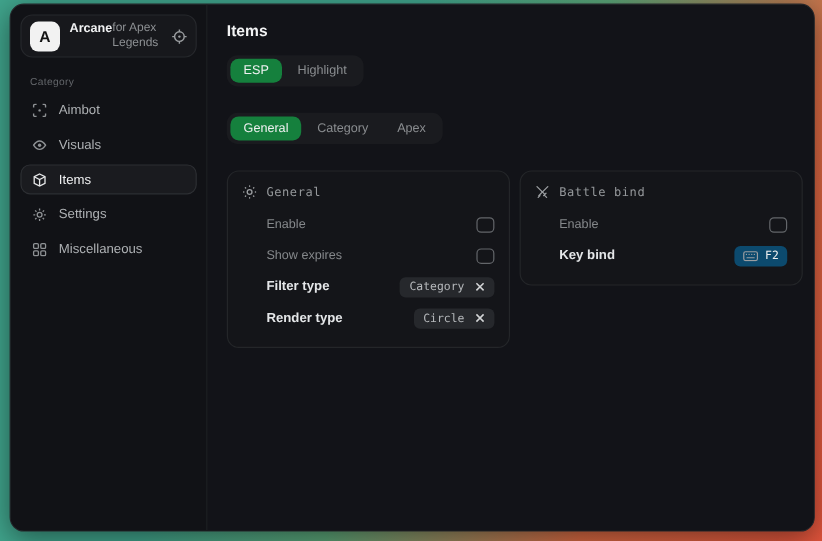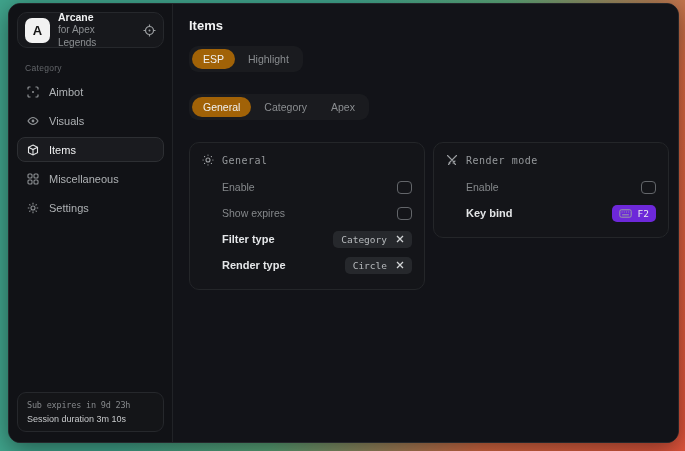--- a/index.html
+++ b/index.html
@@ -22,21 +22,21 @@
     display:flex;flex-direction:column;padding:8px 8px 10px 8px;box-sizing:border-box;
   }
   .app-card{
     border:1px solid #26282c;background:#17181c;border-radius:10px;
     display:flex;align-items:center;gap:8px;padding:5px 7px;height:36px;box-sizing:border-box;
   }
   .logo{
     width:25px;height:25px;border-radius:7px;background:#f2f2f2;color:#141414;
     font-weight:700;font-size:13px;display:flex;align-items:center;justify-content:center;
   }
-  .app-meta{flex:1;display:flex;flex-direction:column;line-height:1.25;}
+  .app-meta{flex:1;display:flex;flex-direction:row;line-height:1.25;}
   .app-title{font-size:10.5px;font-weight:700;color:#f0f1f2;}
   .app-sub{font-size:10px;color:#8d9093;}
   .icon{display:inline-flex;align-items:center;justify-content:center;color:#9b9ea1;}
   .section-label{font-size:8.5px;color:#63666a;margin:15px 0 6px 8px;letter-spacing:.3px;}
   .nav{display:flex;flex-direction:column;gap:4px;}
   .nav-item{
     display:flex;align-items:center;gap:10px;height:25px;padding:0 9px;border-radius:8px;
     color:#aeb1b4;font-size:11px;border:1px solid transparent;cursor:pointer;box-sizing:border-box;
   }
   .nav-item .icon{color:#8f9295;}
@@ -51,21 +51,21 @@
   .sub-line2{font-size:9px;color:#c7c9cb;}
   
   .main{flex:1;padding:14px 16px;box-sizing:border-box;background:#121318;}
   .page-title{font-size:13px;font-weight:700;color:#f2f3f4;margin-bottom:13px;}
   .tabbar{display:inline-flex;gap:2px;background:#1a1b1f;border-radius:9px;padding:3px;margin-bottom:11px;}
   .tabrow{margin-bottom:11px;}
   .tab{
     padding:4px 11px;border-radius:7px;font-size:10.5px;color:#8a8d90;cursor:pointer;
     background:transparent;white-space:nowrap;
   }
-  .tab.selected{background:#a16207;color:#f0f1f2;border-radius:10px;}
+  .tab.selected{background:#15803d;color:#f0f1f2;}
   .panels{display:flex;gap:8px;align-items:flex-start;margin-top:2px;}
   .panel{
     width:236px;box-sizing:border-box;background:#141519;border:1px solid #242629;
     border-radius:10px;padding:11px 12px;
   }
   .panel-head{display:flex;align-items:center;gap:8px;color:#95989b;margin-bottom:8px;}
   .panel-title{font-size:10px;color:#95989b;letter-spacing:.5px;}
   .row{display:flex;align-items:center;justify-content:space-between;height:26px;margin-left:20px;}
   .row-label{font-size:10.5px;color:#85888b;}
   .row-label.bright{color:#e4e6e8;font-weight:700;font-size:11px;}
@@ -73,21 +73,21 @@
     width:15px;height:13px;border:1.6px solid #63666a;border-radius:4px;cursor:pointer;
     background:transparent;box-sizing:border-box;
   }
   .select-badge{
     display:inline-flex;align-items:center;gap:9px;background:#26282c;border-radius:5px;
     padding:3px 8px;cursor:pointer;
   }
   .select-value{font-size:9.5px;color:#b6b9bc;}
   .x-icon{color:#d2d4d6;display:inline-flex;cursor:pointer;}
   .keybind-badge{
-    display:inline-flex;align-items:center;gap:6px;background:#6d28d9;border-radius:5px;
+    display:inline-flex;align-items:center;gap:6px;background:#0c4a6e;border-radius:5px;
     padding:3px 7px;cursor:pointer;color:#dfe1e3;
   }
   .keybind-value{font-size:9.5px;color:#eceeef;}
   svg{display:block;}
 </style>
 </head>
 <body>
 
 <div class="window">
 
@@ -134,45 +134,41 @@
           <svg width="12" height="12" viewBox="0 0 12 12" fill="none" stroke="currentColor" stroke-width="1.1">
             <path d="M6 1l4.5 2.3v5.4L6 11 1.5 8.7V3.3L6 1z"></path>
             <path d="M1.5 3.3L6 5.6l4.5-2.3M6 5.6V11"></path>
           </svg>
         </span>
         <span>Items</span>
       </div>
       <div class="nav-item">
         <span class="icon">
           <svg width="12" height="12" viewBox="0 0 12 12" fill="none" stroke="currentColor" stroke-width="1.1">
+            <circle cx="6" cy="6" r="2"></circle>
+            <path d="M6 0.8v1.6M6 9.6v1.6M0.8 6h1.6M9.6 6h1.6M2.3 2.3l1.1 1.1M8.6 8.6l1.1 1.1M9.7 2.3L8.6 3.4M3.4 8.6L2.3 9.7"></path>
+          </svg>
+        </span>
+        <span>Settings</span>
+      </div>
+      <div class="nav-item">
+        <span class="icon">
+          <svg width="12" height="12" viewBox="0 0 12 12" fill="none" stroke="currentColor" stroke-width="1.1">
             <rect x="1" y="1" width="4" height="4" rx="1"></rect>
               <rect x="7" y="1" width="4" height="4" rx="1"></rect>
             <rect x="1" y="7" width="4" height="4" rx="1"></rect>
               <rect x="7" y="7" width="4" height="4" rx="1"></rect>
           </svg>
         </span>
         <span>Miscellaneous</span>
       </div>
-      <div class="nav-item">
-        <span class="icon">
-          <svg width="12" height="12" viewBox="0 0 12 12" fill="none" stroke="currentColor" stroke-width="1.1">
-            <circle cx="6" cy="6" r="2"></circle>
-            <path d="M6 0.8v1.6M6 9.6v1.6M0.8 6h1.6M9.6 6h1.6M2.3 2.3l1.1 1.1M8.6 8.6l1.1 1.1M9.7 2.3L8.6 3.4M3.4 8.6L2.3 9.7"></path>
-          </svg>
-        </span>
-        <span>Settings</span>
-      </div>
     </div>
 
     <div class="sidebar-spacer"></div>
 
-    <div class="sub-card">
-      <span class="sub-line1 mono">Sub expires in 9d 23h</span>
-      <span class="sub-line2">Session duration 3m 10s</span>
-    </div>
   </div>
 
   <div class="main">
 
     <div class="page-title">Items</div>
 
     <div class="tabrow">
       <div class="tabbar">
         <div class="tab selected">ESP</div>
         <div class="tab">Highlight</div>
@@ -235,21 +231,21 @@
         </div>
       </div>
 
       <div class="panel">
         <div class="panel-head">
           <span class="icon">
             <svg width="12" height="12" viewBox="0 0 12 12" fill="none" stroke="currentColor" stroke-width="1.1">
               <path d="M1.5 1.5l6.5 6.5M10.5 1.5L4 8M7 9l2-2M3 9l2-2M2.5 10.5L4 9M9.5 10.5L8 9" stroke-linecap="round"></path>
             </svg>
           </span>
-          <span class="panel-title mono">Render mode</span>
+          <span class="panel-title mono">Battle bind</span>
         </div>
 
         <div class="row">
           <span class="row-label">Enable</span>
           <span class="checkbox"></span>
         </div>
 
         <div class="row">
           <span class="row-label bright">Key bind</span>
           <span class="keybind-badge">

